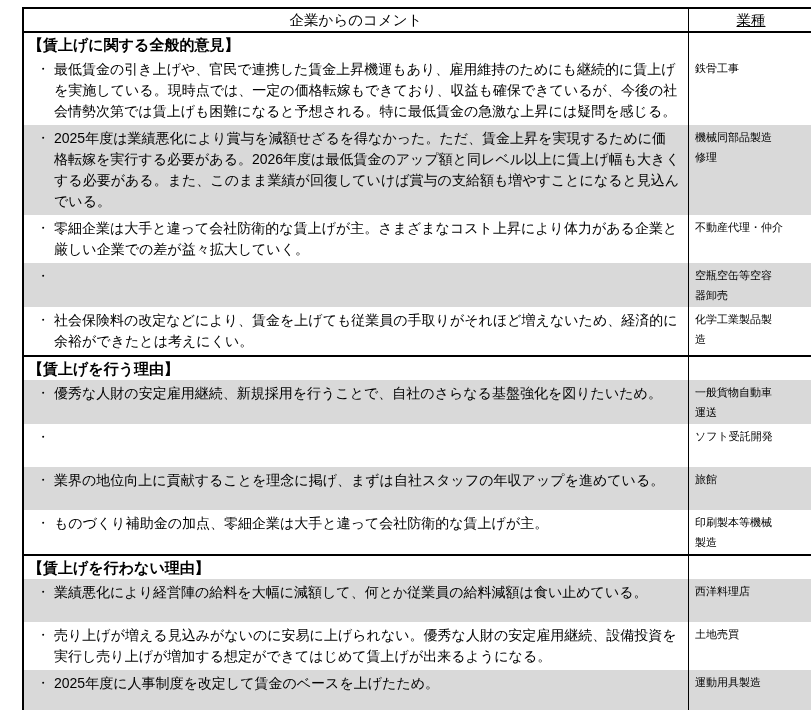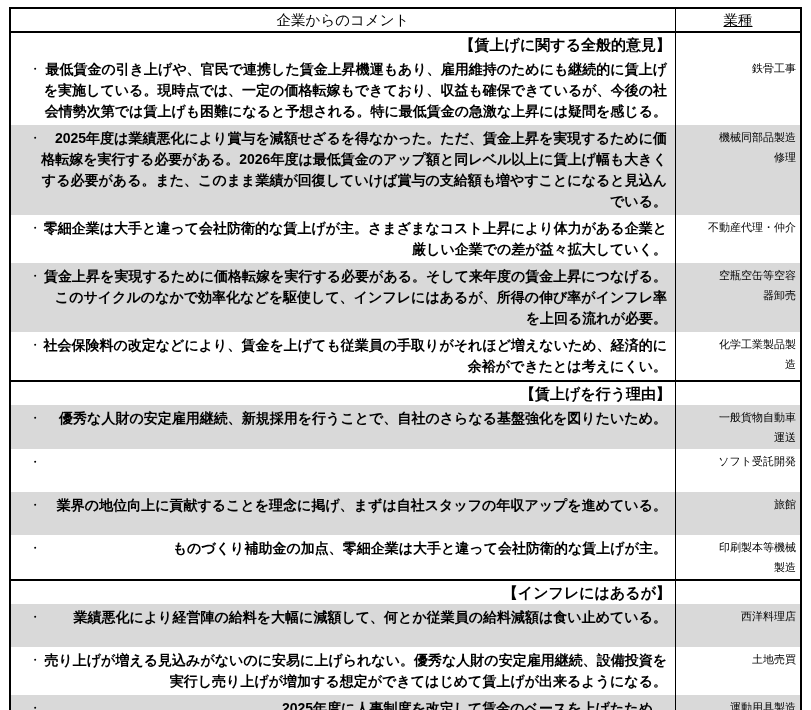--- a/index.html
+++ b/index.html
@@ -7,30 +7,30 @@
     padding: 0;
     background: #ffffff;
     color: #000000;
     font-family: "Liberation Sans", "DejaVu Sans", sans-serif;
   }
   .page {
     width: 811px;
     height: 710px;
     background: #ffffff;
     box-sizing: border-box;
-    padding: 7px 9px;
+    padding: 7px 22px;
   }
   .table {
     border: 2px solid #000000;
     width: 793px;
     box-sizing: border-box;
     background: #ffffff;
   }
   .row { display: flex; align-items: stretch; }
-  .cell { box-sizing: border-box; text-align: right; }
+  .cell { box-sizing: border-box; }
   .comment-col {
     flex: 1 1 auto;
     border-right: 1.5px solid #000000;
     min-width: 0;
   }
   .industry-col {
     width: 124px;
     flex: 0 0 124px;
     font-size: 11px;
     line-height: 20px;
@@ -58,21 +58,21 @@
     padding: 3px 8px 3px 13px;
     font-size: 14px;
     line-height: 21px;
   }
   .bullet {
     width: 17px;
     flex: 0 0 17px;
     font-size: 12px;
     line-height: 21px;
   }
-  .comment-text { flex: 1 1 auto; min-width: 0; font-weight: bold; }
+  .comment-text { flex: 1 1 auto; min-width: 0; }
 </style>
 </head>
 <body>
 
 <div class="page">
   <div class="table">
     <div class="row thead">
       <div class="cell comment-col">企業からのコメント</div>
       <div class="cell industry-col">業種</div>
     </div>
@@ -106,21 +106,20 @@
               <div class="bullet">・</div>
               <div class="comment-text">零細企業は大手と違って会社防衛的な賃上げが主。さまざまなコスト上昇により体力がある企業と厳しい企業での差が益々拡大していく。</div>
             </div>
           </div>
           <div class="cell industry-col">不動産代理・仲介</div>
         </div>
         <div class="row data-row shaded">
           <div class="cell comment-col">
             <div class="comment-inner">
               <div class="bullet">・</div>
-              <div class="comment-text">賃金上昇を実現するために価格転嫁を実行する必要がある。そして来年度の賃金上昇につなげる。このサイクルのなかで効率化などを駆使して、インフレにはあるが、所得の伸び率がインフレ率を上回る流れが必要。</div>
             </div>
           </div>
           <div class="cell industry-col">空瓶空缶等空容
 器卸売</div>
         </div>
         <div class="row data-row">
           <div class="cell comment-col">
             <div class="comment-inner">
               <div class="bullet">・</div>
               <div class="comment-text">社会保険料の改定などにより、賃金を上げても従業員の手取りがそれほど増えないため、経済的に余裕ができたとは考えにくい。</div>
@@ -164,21 +163,21 @@
           <div class="cell comment-col">
             <div class="comment-inner">
               <div class="bullet">・</div>
               <div class="comment-text">ものづくり補助金の加点、零細企業は大手と違って会社防衛的な賃上げが主。</div>
             </div>
           </div>
           <div class="cell industry-col">印刷製本等機械
 製造</div>
         </div>
         <div class="row section-row">
-          <div class="cell comment-col section-title">【インフレにはあるが】</div>
+          <div class="cell comment-col section-title">【賃上げを行わない理由】</div>
           <div class="cell industry-col"></div>
         </div>
         <div class="row data-row shaded">
           <div class="cell comment-col">
             <div class="comment-inner">
               <div class="bullet">・</div>
               <div class="comment-text">業績悪化により経営陣の給料を大幅に減額して、何とか従業員の給料減額は食い止めている。</div>
             </div>
           </div>
           <div class="cell industry-col">西洋料理店</div>

